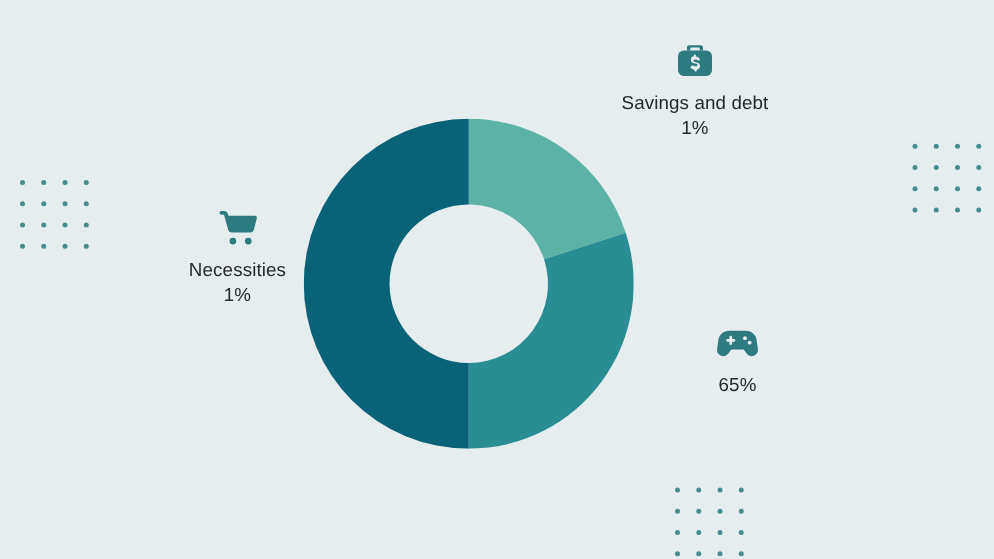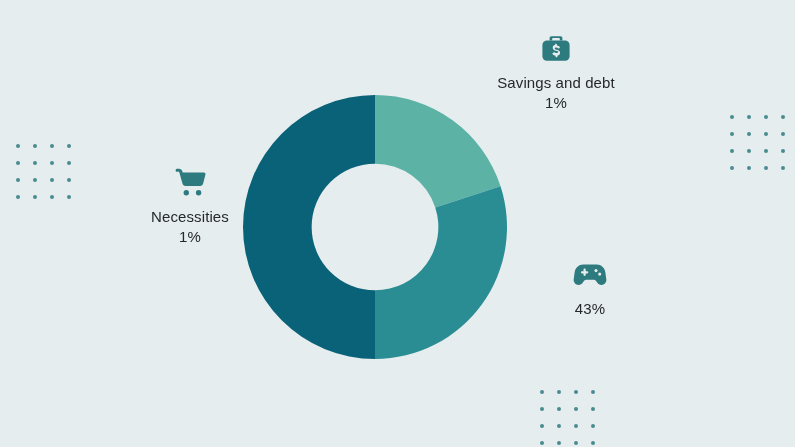--- a/index.html
+++ b/index.html
@@ -177,16 +177,16 @@
 
   <div class="label-block" id="label-discretionary">
     <span class="label-icon">
       <svg viewBox="0 0 40 40">
         <path d="M13.2 10.6h13.6c4.3 0 7.9 3.2 8.5 7.45l1.0 7.2c.42 3.0-1.9 5.7-4.95 5.7-1.6 0-3.1-.78-4.0-2.1l-1.5-2.15c-.45-.65-1.2-1.05-2.0-1.05h-7.7c-.8 0-1.55.4-2.0 1.05l-1.5 2.15c-.9 1.32-2.4 2.1-4.0 2.1-3.05 0-5.37-2.7-4.95-5.7l1.0-7.2c.6-4.25 4.2-7.45 8.5-7.45z" fill="#2D7A7F"></path>
         <path d="M14.6 14.6c.62 0 1.12.5 1.12 1.12v1.45h1.45c.62 0 1.12.5 1.12 1.12s-.5 1.12-1.12 1.12h-1.45v1.45c0 .62-.5 1.12-1.12 1.12s-1.12-.5-1.12-1.12V19.4h-1.45c-.62 0-1.12-.5-1.12-1.12s.5-1.12 1.12-1.12h1.45v-1.45c0-.62.5-1.12 1.12-1.12z" fill="#E6EDEE"></path>
         <circle cx="26.0" cy="16.6" r="1.55" fill="#E6EDEE"></circle>
         <circle cx="29.7" cy="20.1" r="1.55" fill="#E6EDEE"></circle>
       </svg>
     </span>
-    <span class="label-value">43%</span>
+    <span class="label-value">65%</span>
   </div>
 
 </div>
 
 </body></html>

